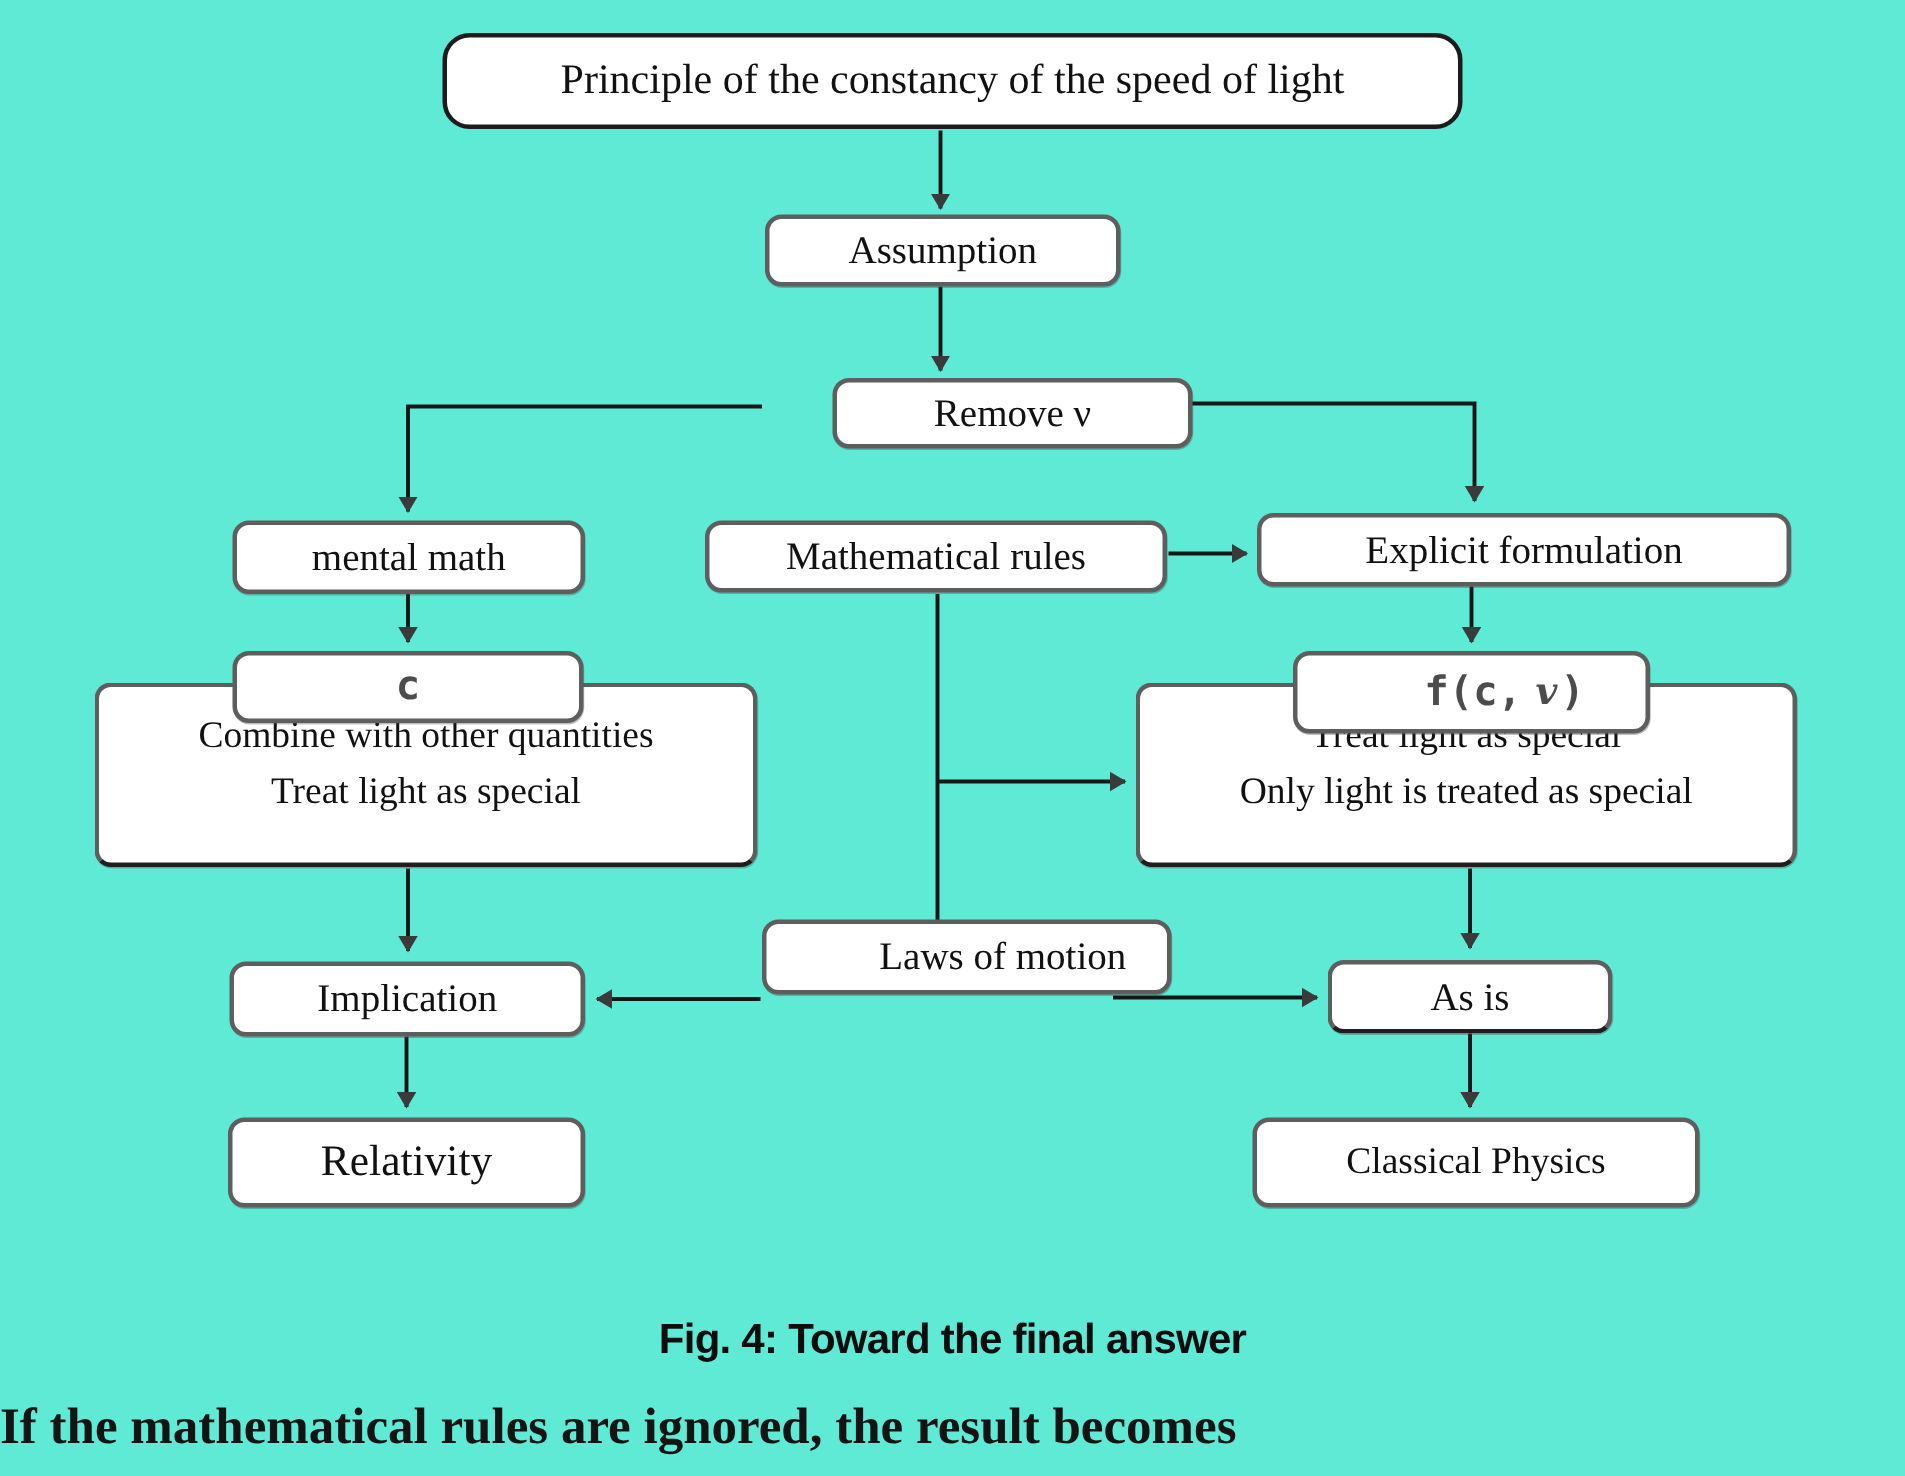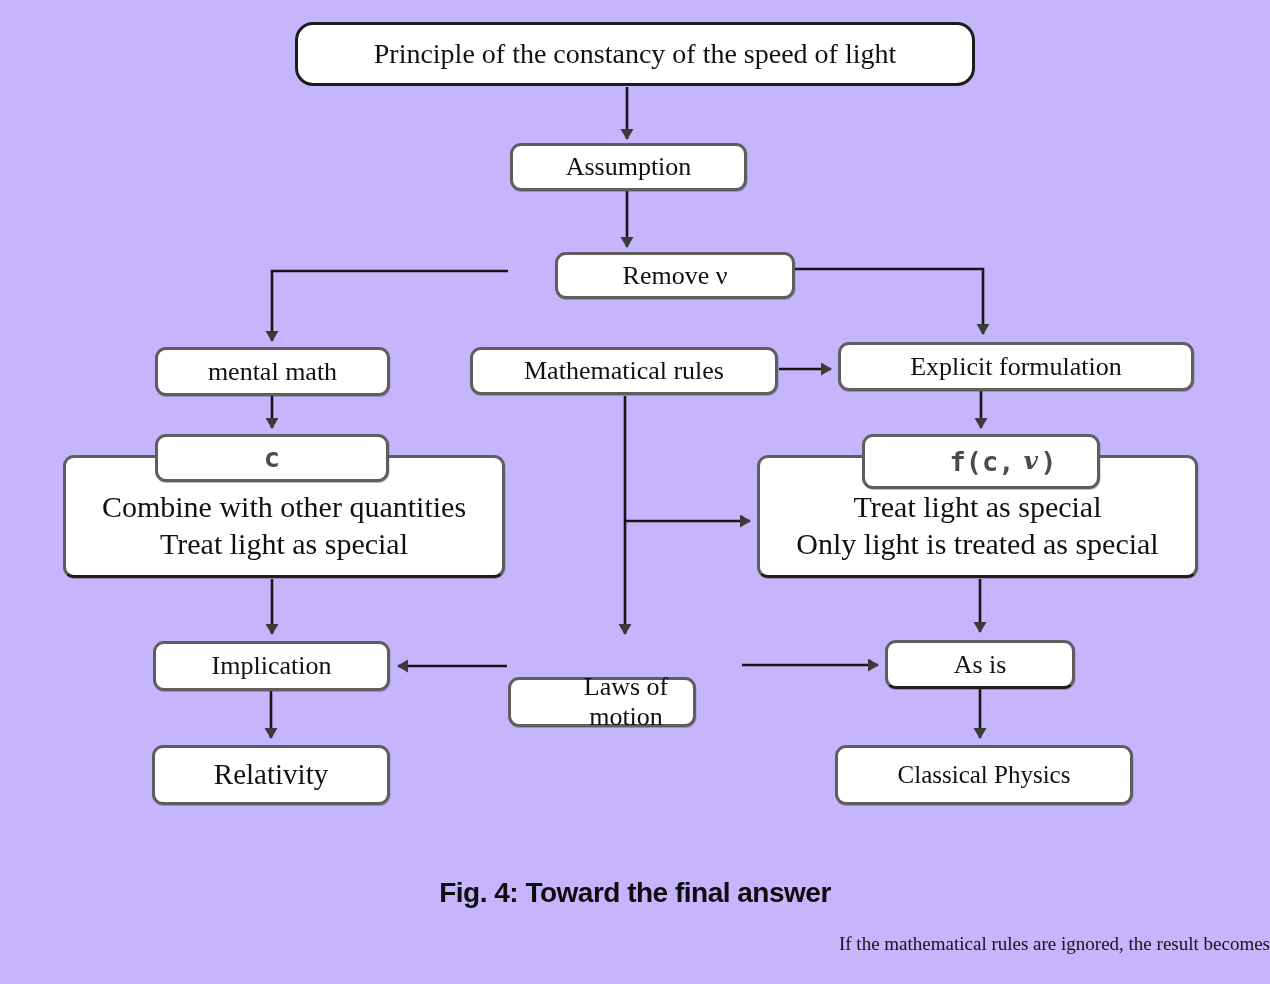--- a/index.html
+++ b/index.html
@@ -4,21 +4,21 @@
 <style>
   html, body {
     margin: 0;
     padding: 0;
     background: #ffffff;
   }
   .canvas {
     position: relative;
     width: 1270px;
     height: 984px;
-    background: #c4b5fd;
+    background: #5eead4;
     overflow: hidden;
     font-family: "Liberation Serif", "DejaVu Serif", serif;
     color: #111111;
   }
   svg.edges {
     position: absolute;
     left: 0; top: 0;
     width: 1270px;
     height: 984px;
     z-index: 0;
@@ -63,56 +63,57 @@
   #node-f-symbol .var {
     font-family: "DejaVu Serif", "Liberation Serif", serif;
     font-style: italic;
     font-size: 25px;
     margin: 0 2px 0 9px;
   }
 
   .big-node {
     flex-direction: column;
     justify-content: flex-end;
-    padding-bottom: 13px;
-    font-size: 30px;
+    padding-bottom: 29px;
+    font-size: 25px;
     line-height: 37px;
     border-bottom-color: #1e1e1e;
     z-index: 1;
   }
   #node-combine-quantities { left: 63px;  top: 455px; width: 442px; height: 123px; }
   #node-light-special      { left: 757px; top: 455px; width: 441px; height: 123px; }
 
   #node-implication   { left: 153px; top: 641px; width: 237px; height: 50px; }
-  #node-laws-of-motion{ left: 508px; top: 677px; width: 188px; height: 50px; padding-left: 48px; }
+  #node-laws-of-motion{ left: 508px; top: 613px; width: 273px; height: 50px; padding-left: 48px; }
   #node-as-is         { left: 885px; top: 640px; width: 190px; height: 49px; border-bottom-color: #1e1e1e; }
   #node-relativity    { left: 152px; top: 745px; width: 238px; height: 60px; font-size: 29px; }
   #node-classical-physics { left: 835px; top: 745px; width: 298px; height: 60px; font-size: 25px; }
 
   .caption-title {
     position: absolute;
     left: 0; top: 877px;
     width: 100%;
     text-align: center;
     font-family: "Liberation Sans", "DejaVu Sans", sans-serif;
     font-weight: 700;
     font-size: 28px;
     letter-spacing: -0.5px;
     color: #0d0d0d;
     z-index: 2;
   }
   .caption-subtitle {
     position: absolute;
     left: 0; top: 933px;
     width: 100%;
-    text-align: right;
+    text-align: left;
     font-family: "Liberation Serif", "DejaVu Serif", serif;
-    font-size: 19px;
+    font-size: 34px;
     color: #141414;
     z-index: 2;
+    font-weight: bold;
   }
 </style>
 </head>
 <body>
 
 <div class="canvas">
 
   <svg class="edges" viewBox="0 0 1270 984" xmlns="http://www.w3.org/2000/svg">
     <defs>
       <marker id="ah" markerUnits="userSpaceOnUse" markerWidth="14" markerHeight="14" refX="10" refY="6.5" orient="auto">

